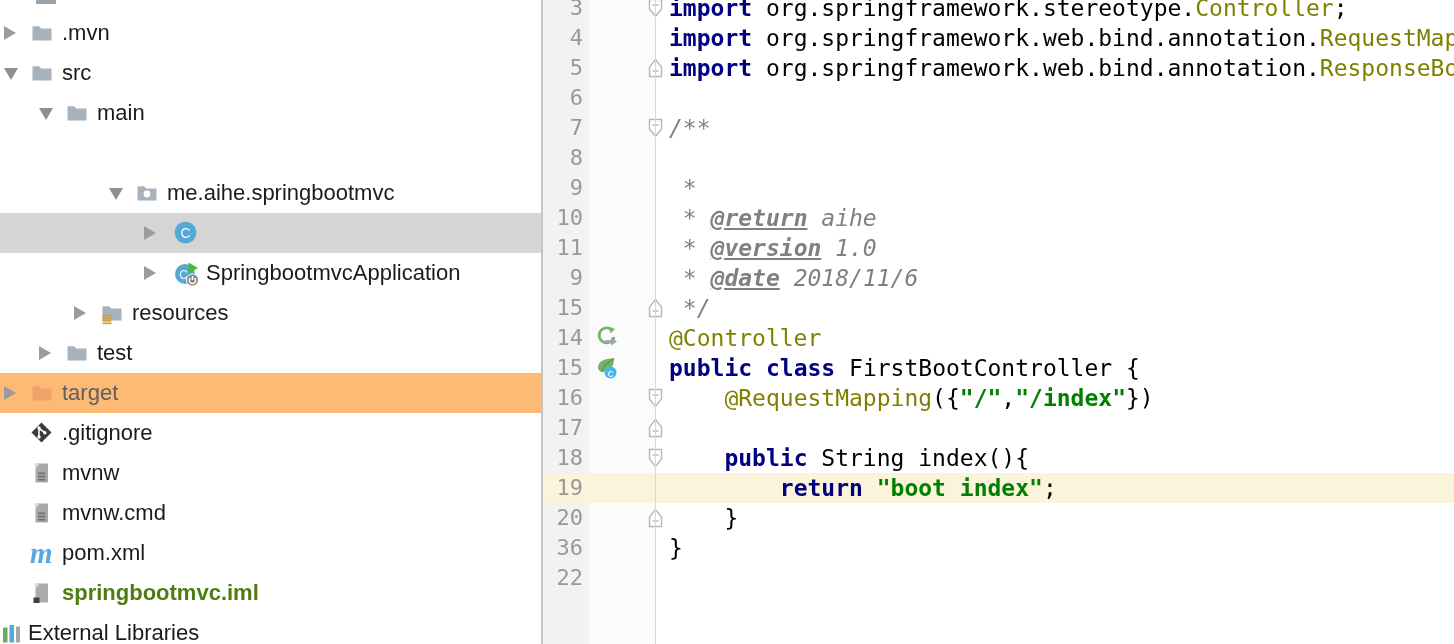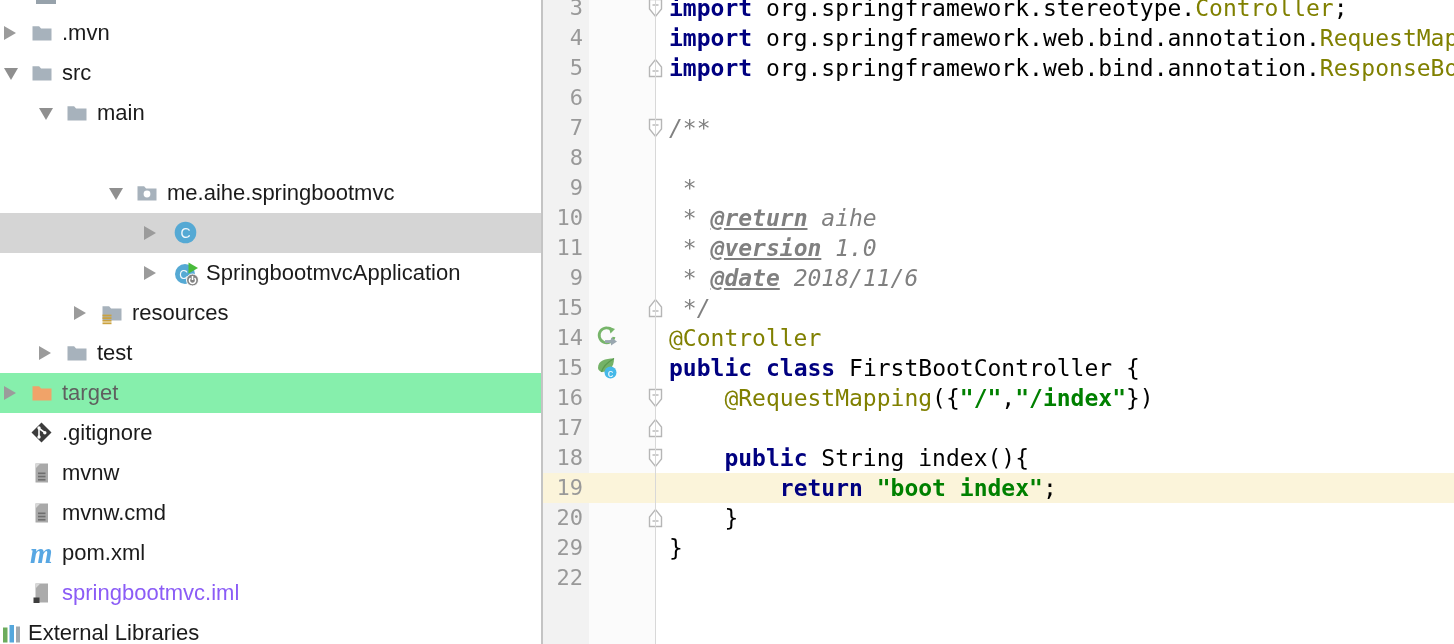--- a/index.html
+++ b/index.html
@@ -3,24 +3,24 @@
 <meta charset="utf-8">
 <style>
   html,body{margin:0;padding:0;background:#fff;}
   .app{position:relative;width:1454px;height:644px;overflow:hidden;
        font-family:"Liberation Sans",sans-serif;background:#fff;}
 
   
   .tree-panel{position:absolute;left:0;top:9px;width:541px;height:644px;background:#fff;overflow:hidden;}
   .tree-row{position:absolute;left:0;width:100%;height:40px;}
   .tree-row.selected{background:#D5D5D5;}
-  .tree-row.excluded{background:#86efac;padding-left:44px;}
+  .tree-row.excluded{background:#fdba74;padding-left:44px;}
   .tree-label{position:absolute;top:0;height:40px;line-height:40px;font-size:22px;color:#1b1b1b;white-space:nowrap;}
   .tree-row.excluded .tree-label{color:#5f5f5f;}
-  .tree-row.ignored .tree-label{color:#8b5cf6;}
+  .tree-row.ignored .tree-label{color:#4d7c0f;font-weight:bold;}
   .arrow{position:absolute;top:13px;width:0;height:0;}
   .arrow.collapsed{border-left:12px solid #9b9b9b;border-top:7px solid transparent;border-bottom:7px solid transparent;}
   .arrow.expanded{border-top:12px solid #8f8f8f;border-left:7px solid transparent;border-right:7px solid transparent;top:15px;}
   .tree-ic{position:absolute;top:8px;width:24px;height:24px;}
   .mvn-m{font-family:"Liberation Serif",serif;font-style:italic;font-weight:bold;
          color:#58A7E3;font-size:29px;line-height:24px;display:block;}
   .top-sliver{position:absolute;left:36px;top:0;width:20px;height:4px;background:#97A2AB;}
 
   
   .divider{position:absolute;left:541px;top:0;width:2px;height:644px;background:#c4c4c4;}
@@ -303,21 +303,21 @@
         </div>
         <div class="code-row" style="top: 503px;">
           <div class="line-num">20</div>
           <div class="fold"><svg width="15" height="20" viewBox="0 0 15 20">
               <path d="M1.5 18.5 h12 v-9.5 l-6 -7.5 l-6 7.5 z" fill="#fff" stroke="#b6b6b6" stroke-width="1.4"></path>
               <line x1="4.5" y1="13" x2="10.5" y2="13" stroke="#b6b6b6" stroke-width="1.4"></line>
             </svg></div>
           <div class="code-text"><span class="tk-pl">    }</span></div>
         </div>
         <div class="code-row" style="top: 533px;">
-          <div class="line-num">29</div>
+          <div class="line-num">36</div>
           <div class="code-text"><span class="tk-pl">}</span></div>
         </div>
         <div class="code-row" style="top: 563px;">
           <div class="line-num">22</div>
           <div class="code-text"></div>
         </div>
       </div>
   </div>
 </div>
 

